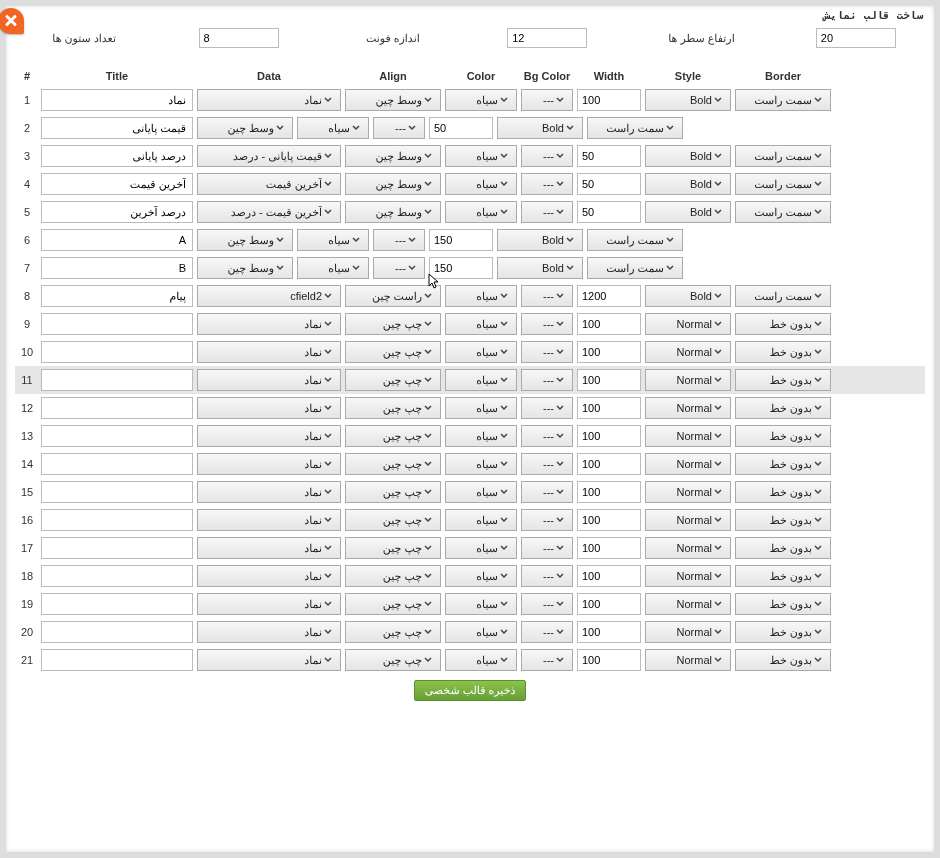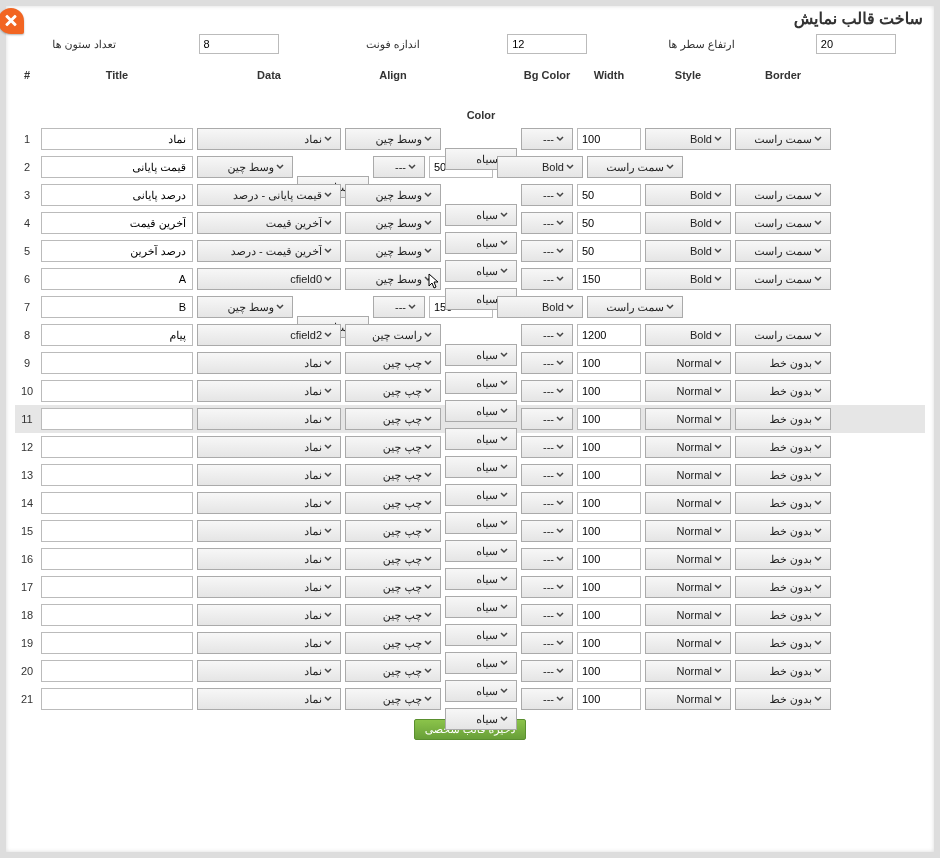--- a/index.html
+++ b/index.html
@@ -46,36 +46,37 @@
     height: 3px;
     background: #fff;
     top: 11px;
     left: 6px;
     border-radius: 1px;
   }
   .close-icon::before { transform: rotate(45deg); }
   .close-icon::after  { transform: rotate(-45deg); }
 
   .window-title {
-    font-size: 16px;
+    font-size: 11px;
     font-weight: bold;
     color: #333;
     padding: 2px 10px 4px 10px;
     text-align: right;
+    font-family: Liberation Mono, monospace;
   }
 
   .content {
     padding: 2px 8px 6px 8px;
   }
 
   .top-row {
     display: flex;
     flex-direction: row-reverse;
     gap: 16px;
-    margin-bottom: 13px;
+    margin-bottom: 20px;
   }
   .top-cell {
     flex: 1;
     display: flex;
     flex-direction: row-reverse;
     align-items: center;
     justify-content: center;
     padding: 0 4px;
   }
   .top-cell.label { color: #333; justify-content: center; }
@@ -94,21 +95,21 @@
     display: flex;
     flex-direction: row-reverse;
     color: #333;
     font-weight: bold;
     padding: 2px 0 4px 0;
   }
   .col-num   { width: 24px;  text-align:center; }
   .col-title { width: 156px; text-align:center; }
   .col-data  { width: 148px; text-align:center; }
   .col-align { width: 100px; text-align:center; }
-  .col-color { width: 76px;  text-align:center;margin-top:40px; }
+  .col-color { width: 76px;  text-align:center; }
   .col-bgc   { width: 56px;  text-align:center; }
   .col-width { width: 68px;  text-align:center; }
   .col-style { width: 90px;  text-align:center; }
   .col-border{ width: 100px; text-align:center; }
 
   .header-row > div, .row-line > div { padding: 0 2px; }
 
   .rows { }
   .row-line {
     display: flex;
@@ -532,30 +533,20 @@
                   <svg width="8" height="6">
                     <path d="M1 1 L4 4 L7 1" fill="none" stroke="#444" stroke-width="1.5"></path>
                   </svg>
                 </span>
               </div>
             </div>
           </div>
           <div class="row-line">
             <div class="col-num numcell">6</div>
             <div class="col-title"><input class="txt-input" value="A" style=""></div>
-            <div class="col-data">
-              <div class="combo">
-                <span class="text">cfield0</span>
-                <span class="chev">
-                  <svg width="8" height="6">
-                    <path d="M1 1 L4 4 L7 1" fill="none" stroke="#444" stroke-width="1.5"></path>
-                  </svg>
-                </span>
-              </div>
-            </div>
             <div class="col-align">
               <div class="combo">
                 <span class="text">وسط چین</span>
                 <span class="chev">
                   <svg width="8" height="6">
                     <path d="M1 1 L4 4 L7 1" fill="none" stroke="#444" stroke-width="1.5"></path>
                   </svg>
                 </span>
               </div>
             </div>

